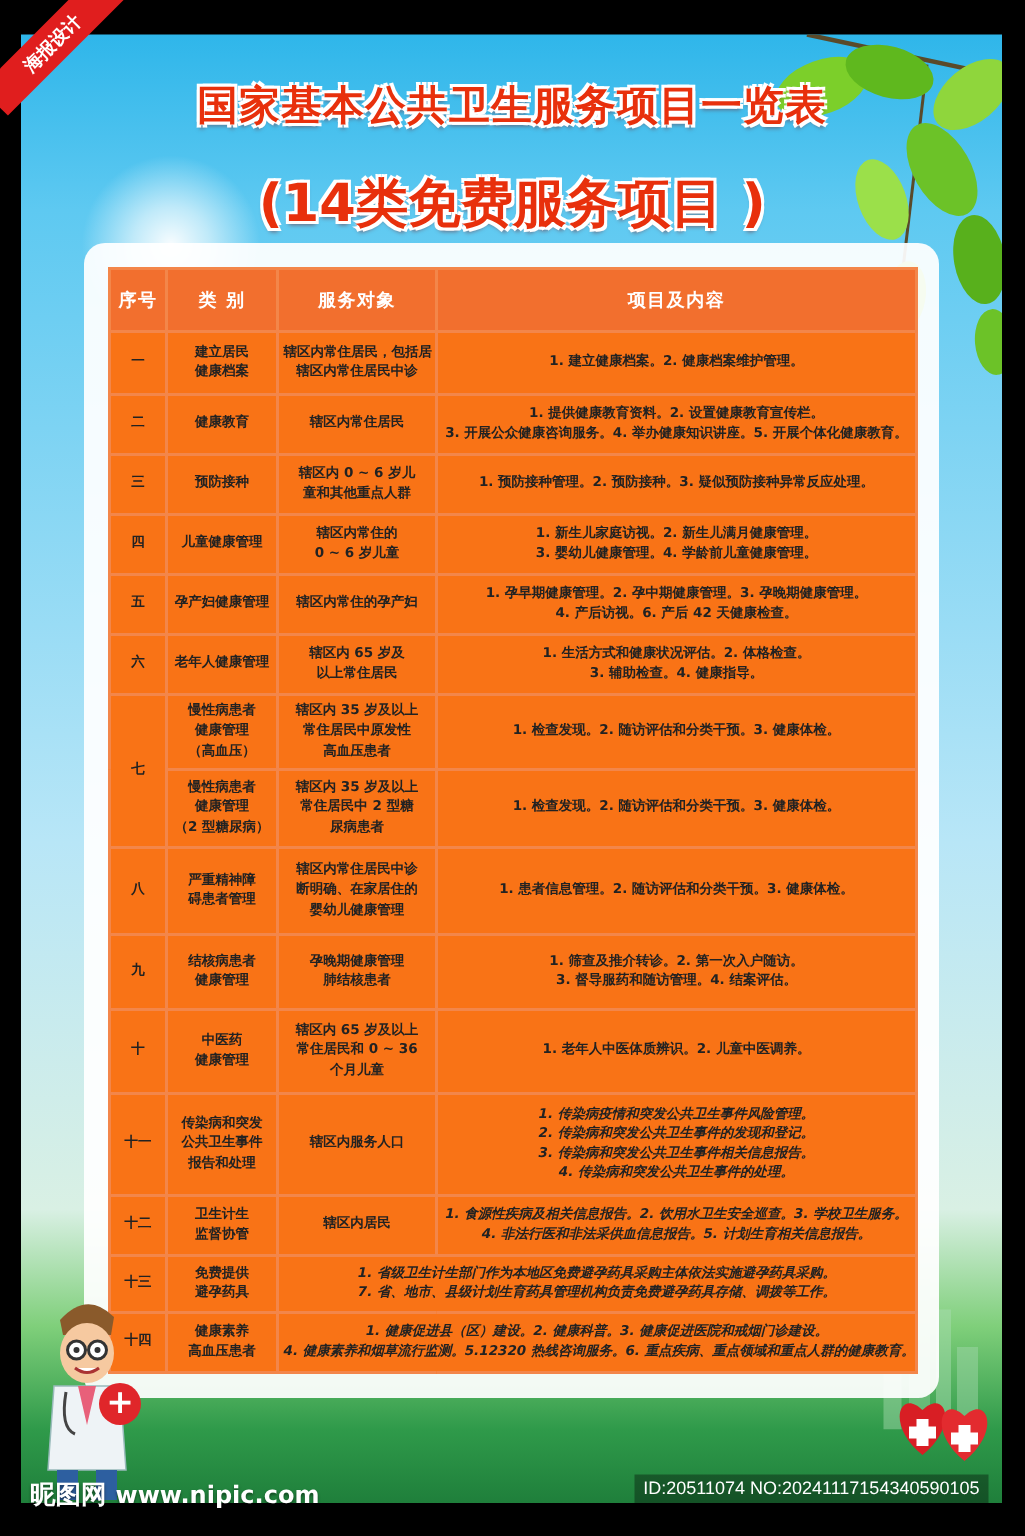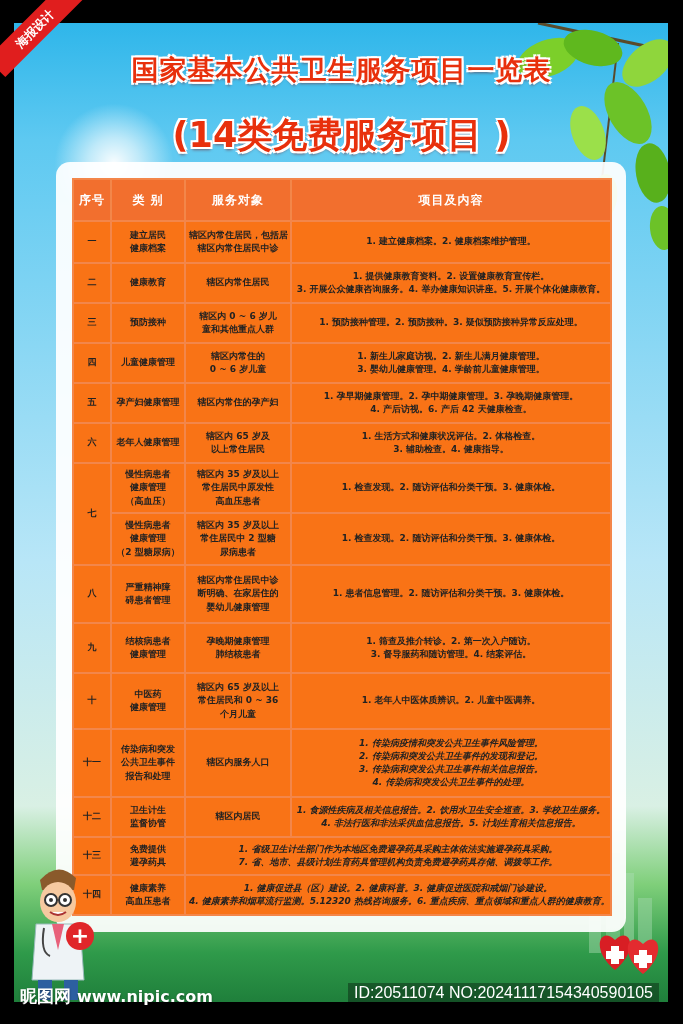--- a/index.html
+++ b/index.html
@@ -51,21 +51,21 @@
     position: absolute; left: 66px; top: 922px; width: 28px; height: 28px; border-radius: 50%;
     background: #e0262a; color: #fff; font-size: 22px; font-weight: bold; text-align: center; line-height: 27px; z-index: 9;
   }
   .watermark-left {
     position: absolute; left: 20px; top: 985px; color: #fff; font-size: 17px; font-weight: bold; z-index: 10;
     text-shadow: 0 1px 2px rgba(0,0,0,0.5);
   }
   .watermark-left .url { font-size: 16px; margin-left: 6px; }
   .watermark-right {
     position: absolute; right: 24px; top: 983px; height: 19px; line-height: 19px; padding: 0 6px;
-    background: rgba(0,0,0,0.35); color: #fff; font-size: 16px; font-family: "Liberation Sans", sans-serif; z-index: 10;
+    background: rgba(0,0,0,0.35); color: #fff; font-size: 12px; font-family: "Liberation Sans", sans-serif; z-index: 10;
   }
   .skyline { position: absolute; right: 14px; top: 820px; width: 70px; height: 110px; z-index: 3; opacity: 0.5; }
 </style>
 </head>
 <body>
 
 <div class="poster">
   <div class="sun"></div>
   <svg class="leaves" viewBox="0 0 200 250">
     <path d="M60 10 L200 40" stroke="#5a4a2a" stroke-width="3" fill="none"></path>

